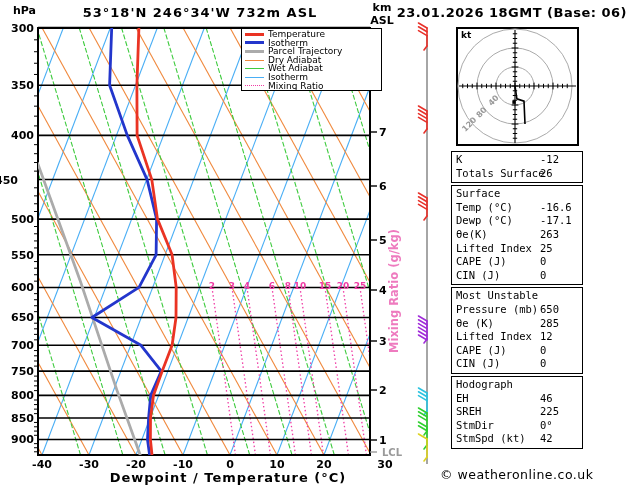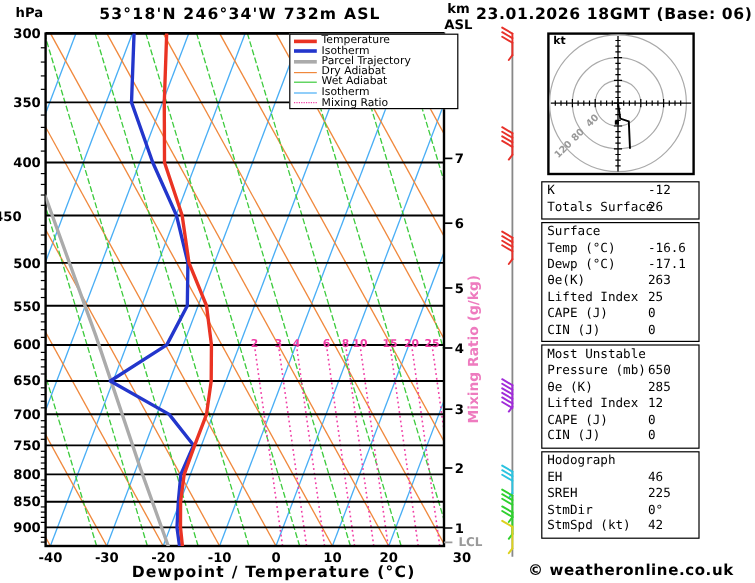--- a/index.html
+++ b/index.html
@@ -13,21 +13,21 @@
   .axis-num{font-size:11px;font-weight:bold;}
   .km-num{font-size:11px;font-weight:bold;}
   #title{font-size:13px;font-weight:bold;letter-spacing:1px;}
   #datetime{font-size:13px;font-weight:bold;letter-spacing:0.5px;}
   #x-axis-title{font-size:13px;font-weight:bold;letter-spacing:1px;}
   #mixing-title{font-size:11.5px;font-weight:bold;color:#ee7bbf;
       transform:translate(-50%,-50%) rotate(-90deg);}
   #lcl{font-size:10px;font-weight:bold;color:#9a9a9a;}
   #kt-label{font-size:9px;font-weight:bold;}
   .ring-lbl{font-size:8px;font-weight:bold;color:#999;transform:rotate(-45deg);}
-  #footer{font-size:12.5px;font-weight:bold;letter-spacing:0.5px;}
+  #footer{font-size:12.5px;font-weight:normal;letter-spacing:0.5px;}
   #legend{position:absolute;left:241px;top:28px;width:141px;height:63px;
       background:#fff;border:1.6px solid #000;box-sizing:border-box;padding:1px 0 0 3px;}
   .leg-row{display:flex;align-items:center;height:8.6px;}
   .leg-swatch{display:inline-block;width:19px;margin-right:4px;flex:0 0 19px;}
   .leg-text{font-size:9px;line-height:8.6px;}
   #table-wrap{position:absolute;left:451px;top:151px;width:132px;
       font-family:"DejaVu Sans Mono",monospace;font-size:10.5px;}
   .tbl-box{border:1.8px solid #000;box-sizing:border-box;width:132px;
       padding:1px 2px 2px 4px;margin-bottom:2px;background:#fff;}
   .tbl-hdr{text-align:left;height:13.6px;line-height:13.6px;}

